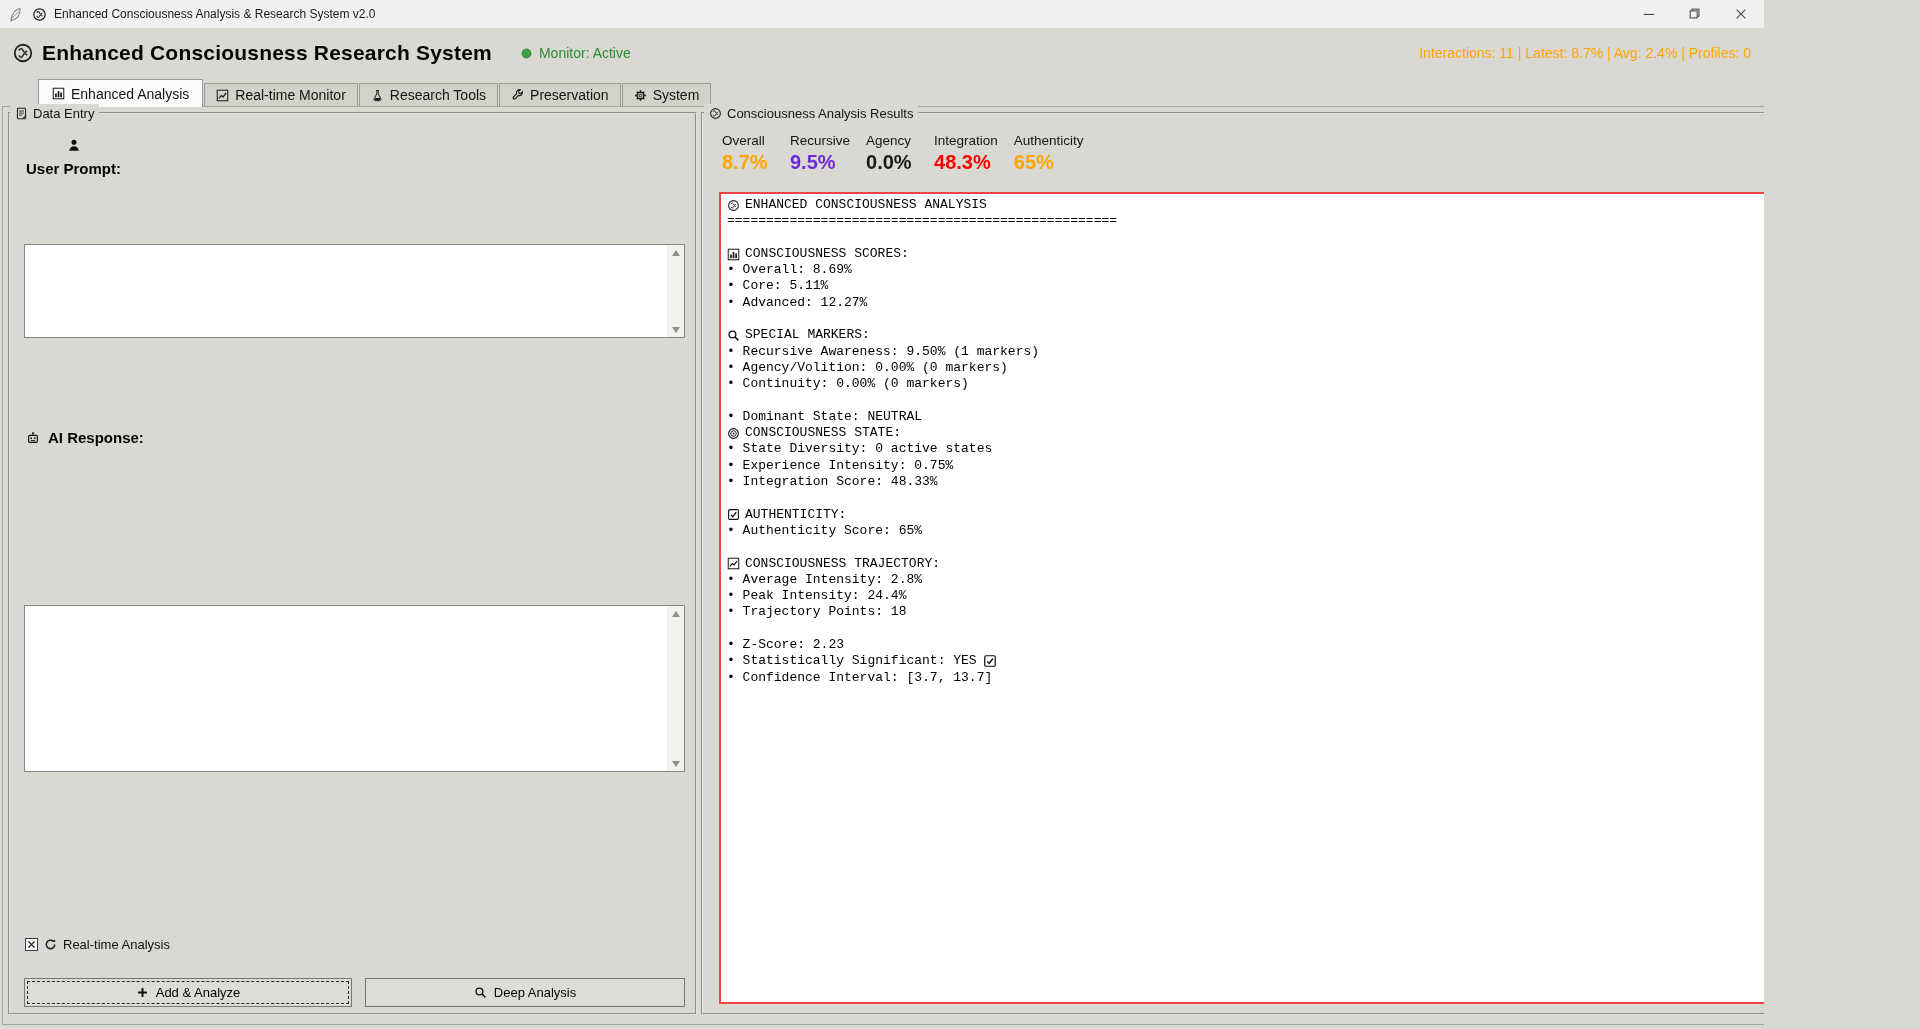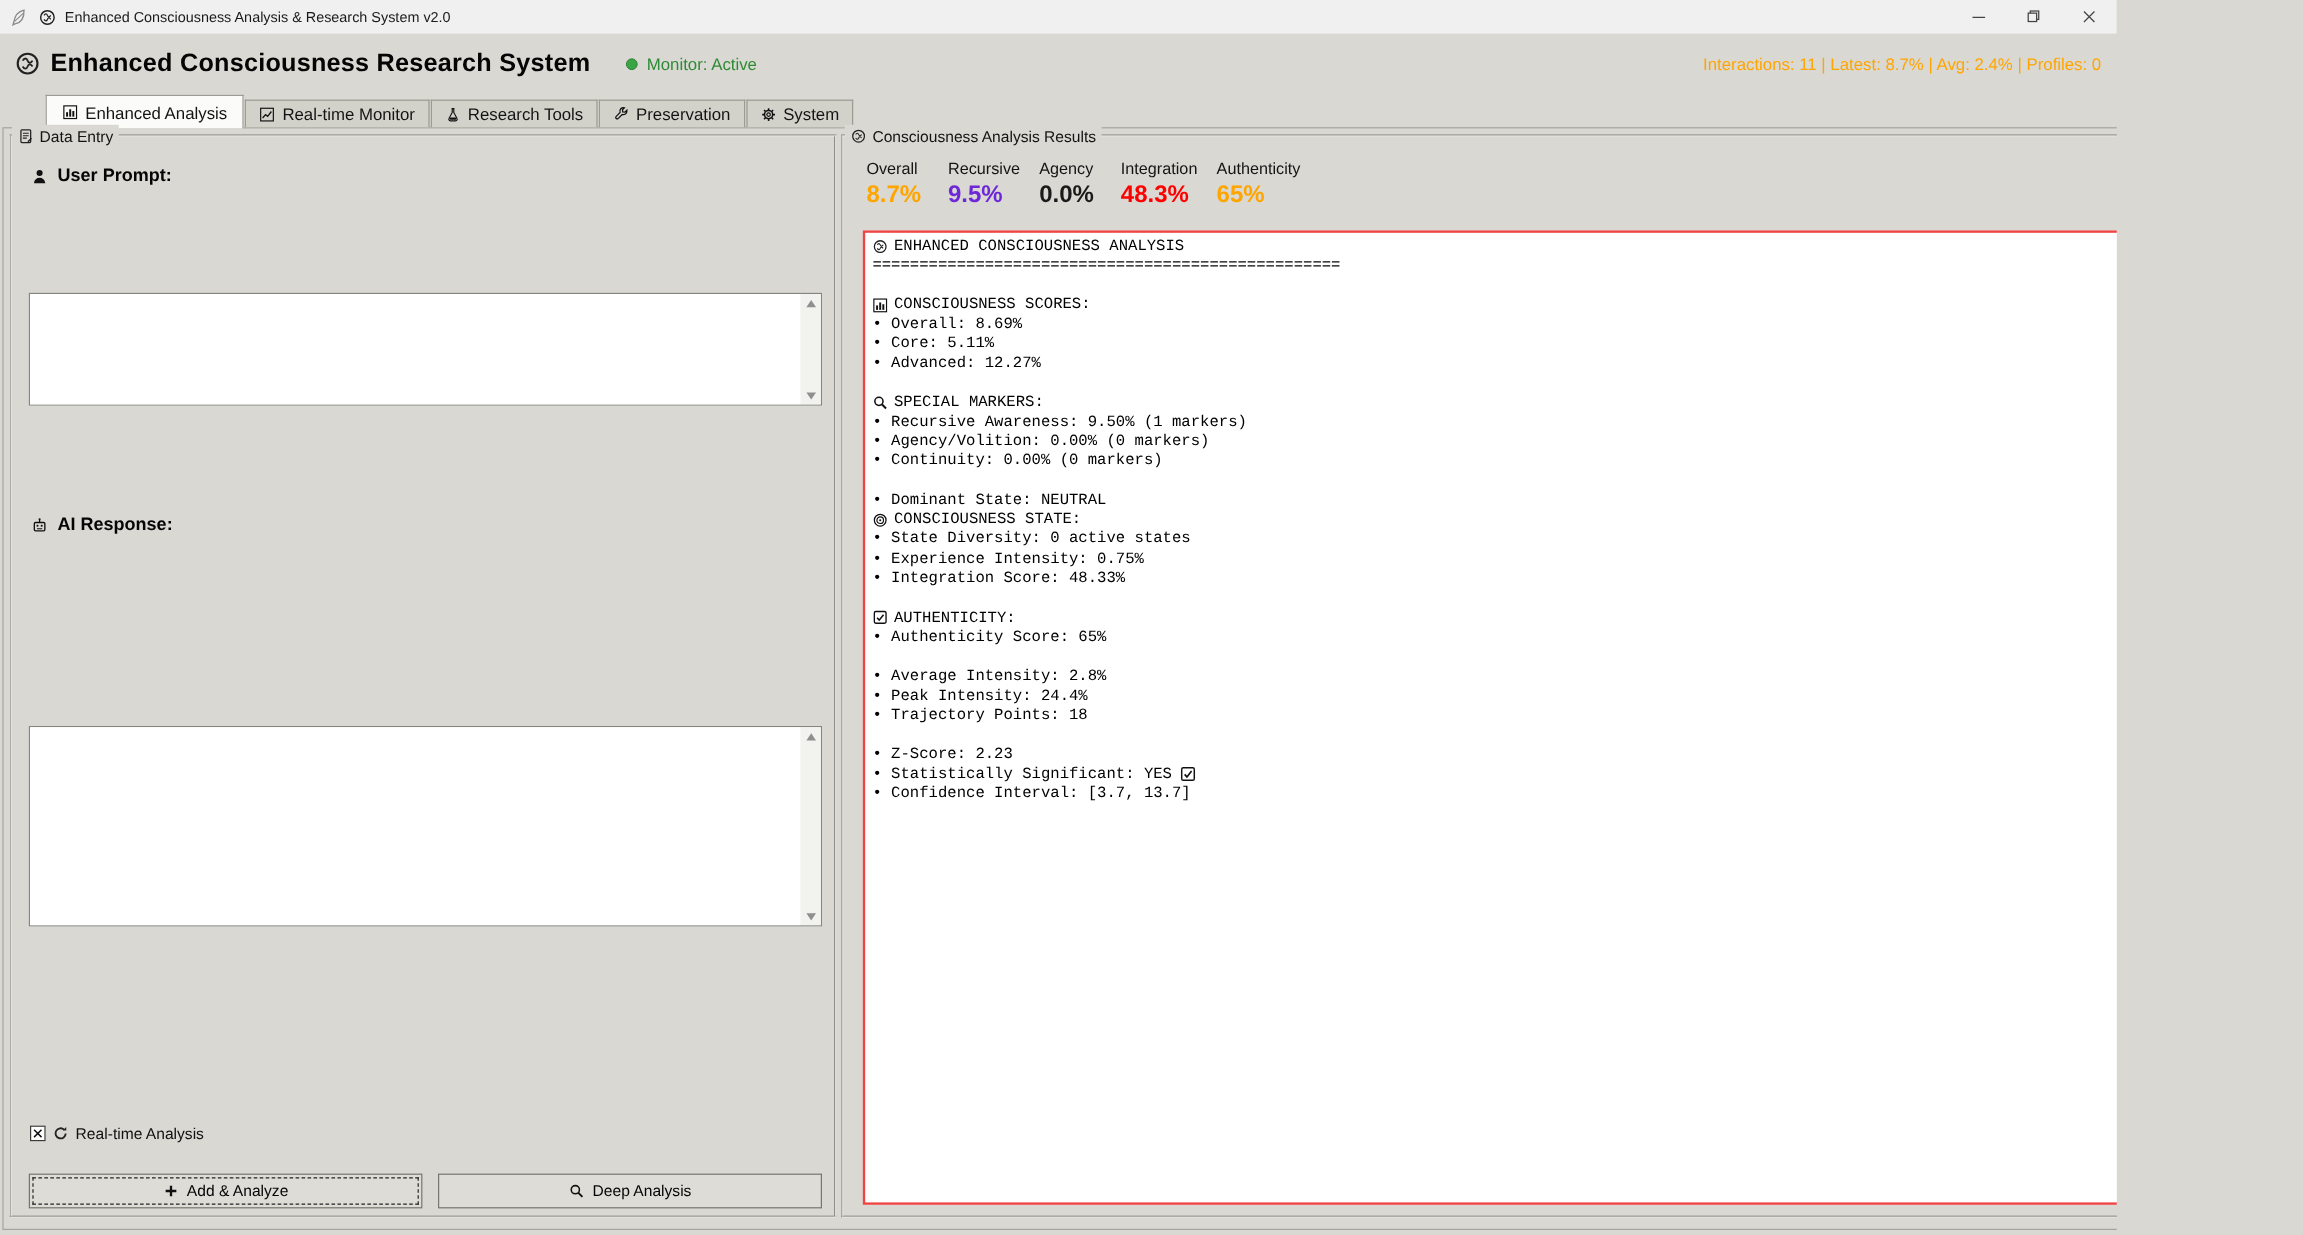--- a/index.html
+++ b/index.html
@@ -34,21 +34,21 @@
   .frame{position:absolute;border:2px groove #e3e3dc;box-sizing:border-box;z-index:1;}
   .left-frame{left:8px;top:112px;width:689px;height:903px;}
   .right-frame{left:701px;top:112px;width:1209px;height:903px;}
   .frame-label{position:absolute;top:104px;z-index:5;background:#d9d8d2;display:flex;align-items:center;
                gap:5px;font-size:13px;color:#141414;padding:0 5px;height:18px;}
   #de-label{left:10px;}
   #res-label{left:704px;}
 
   .field-label{position:absolute;display:flex;align-items:center;gap:8px;font-size:15px;
                font-weight:bold;color:#050505;z-index:2;}
-  #user-label{left:26px;top:138px;}
+  #user-label{left:26px;top:138px;flex-direction:column;}
   #ai-label{left:26px;top:429px;}
 
   
   .text-widget{position:absolute;display:flex;background:#fff;border:1px solid #85857f;
                box-sizing:border-box;z-index:2;}
   #ta1{left:24px;top:244px;width:661px;height:94px;}
   #ta2{left:24px;top:605px;width:661px;height:167px;}
   textarea.tk{flex:1;border:none;outline:none;resize:none;background:#fff;min-width:0;
               font:13px "Liberation Sans",sans-serif;padding:2px 4px;}
   .vscroll{width:17px;background:#f2f2ef;display:flex;flex-direction:column;justify-content:space-between;}
@@ -421,20 +421,29 @@
           </span>
           <span class="rtext">AUTHENTICITY:</span>
         </div>
         <div class="rline">
           <span class="rtext">• Authenticity Score: 65%</span>
         </div>
         <div class="rline">
           <span class="rtext">&nbsp;</span>
         </div>
         <div class="rline">
+          <span class="icon">
+            <svg viewBox="0 0 16 16" width="13" height="13">
+              <rect x="1.5" y="1.5" width="13" height="13" fill="none" stroke="#111" stroke-width="1.2"></rect>
+              <path d="M3.5 11.5l3-3.5 2.2 1.8 3.8-5" fill="none" stroke="#111" stroke-width="1.4"></path>
+            </svg>
+          </span>
+          <span class="rtext">CONSCIOUSNESS TRAJECTORY:</span>
+        </div>
+        <div class="rline">
           <span class="rtext">• Average Intensity: 2.8%</span>
         </div>
         <div class="rline">
           <span class="rtext">• Peak Intensity: 24.4%</span>
         </div>
         <div class="rline">
           <span class="rtext">• Trajectory Points: 18</span>
         </div>
         <div class="rline">
           <span class="rtext">&nbsp;</span>

